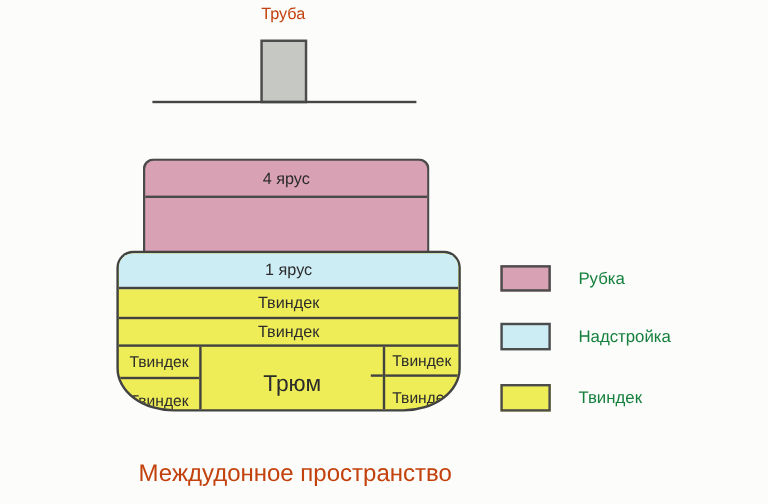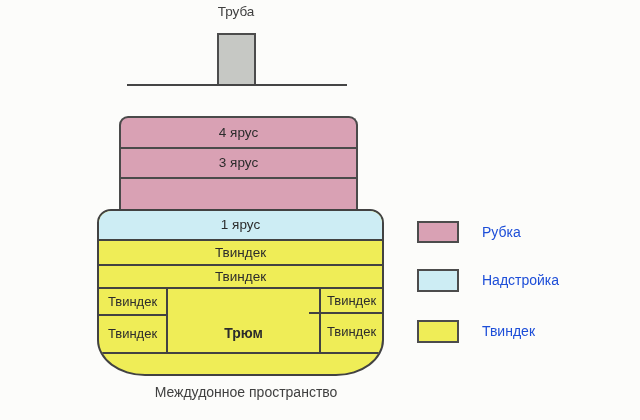--- a/index.html
+++ b/index.html
@@ -3,105 +3,104 @@
 <meta charset="utf-8">
 <style>
   html,body{margin:0;padding:0;}
   #stage{
     position:relative;width:640px;height:420px;overflow:hidden;
     background:#fcfcfa;
     font-family:"Liberation Sans", sans-serif;
     color:#2c2c2c;
     -webkit-font-smoothing:antialiased;
   }
-  .lbl{position:absolute;font-size:13.5px;text-align:center;white-space:nowrap;color:#404040;}
+  .lbl{position:absolute;font-size:13.5px;text-align:center;white-space:nowrap;color:#c2410c;}
 
   
   #funnel{position:absolute;left:217px;top:33px;width:39px;height:53px;
     border:2px solid #4c4c4c;box-sizing:border-box;}
 
   
   #tier5{position:absolute;left:137px;top:86px;width:202px;height:28px;}
   #tier5 .t5border{position:absolute;inset:0;background:#454545;
     clip-path:polygon(11px 0, 194px 0, 202px 100%, 3px 100%);}
   #tier5 .t5fill{position:absolute;inset:0;
     clip-path:polygon(13px 2px, 192px 2px, 199px 26px, 6px 26px);}
   #tier5 .t5label{position:absolute;inset:0;line-height:28px;text-align:center;font-size:13.5px;}
   
   #deckline{position:absolute;left:127px;top:84px;width:220px;height:2px;background:#454545;}
 
   
-  #block234{position:absolute;left:119px;top:116px;width:239px;height:93px;
+  #block234{position:absolute;left:119px;top:132px;width:239px;height:93px;
     border:2px solid #4a4a4a;border-bottom:none;border-radius:9px 9px 0 0;
     box-sizing:border-box;overflow:hidden;}
   #block234 .row{box-sizing:border-box;text-align:center;font-size:13.5px;}
   #block234 .row.r4{height:31px;line-height:29px;border-bottom:2px solid #4a4a4a;}
   #block234 .row.r3{height:30px;line-height:28px;border-bottom:2px solid #4a4a4a;}
   #block234 .row.r2{height:28px;line-height:27px;}
 
   
-  #hull{position:absolute;left:97px;top:209px;width:287px;height:167px;
+  #hull{position:absolute;left:97px;top:209px;width:287px;height:134px;
     border:2px solid #424242;box-sizing:border-box;overflow:hidden;
     border-radius:14px 14px 48px 48px / 14px 14px 36px 36px;}
   #hull .band{box-sizing:border-box;text-align:center;font-size:13.5px;}
   #band1{height:30px;line-height:28px;border-bottom:2px solid #424242;}
   #tw1{height:25px;line-height:23px;border-bottom:2px solid #424242;}
   #tw2{height:23px;line-height:21px;border-bottom:2px solid #424242;}
   #holdsec{position:relative;height:65px;border-bottom:2px solid #424242;box-sizing:border-box;}
   #holdsec .col-left{position:absolute;left:0;top:0;width:67px;height:100%;
     border-right:2px solid #424242;box-sizing:content-box;}
   #holdsec .col-right{position:absolute;left:220px;top:0;right:0;height:100%;
     border-left:2px solid #424242;}
   #holdsec .cell{box-sizing:border-box;text-align:center;font-size:13px;}
   #holdsec .col-left .top{height:27px;line-height:25px;border-bottom:2px solid #424242;}
   #holdsec .col-left .bot{height:36px;line-height:36px;}
   #holdsec .col-right .top{height:25px;line-height:23px;border-bottom:2px solid #424242;}
   #holdsec .col-right .bot{height:38px;line-height:36px;}
-  #holdsec .center{position:absolute;left:69px;width:151px;top:12px;height:100%;
-    display:flex;align-items:center;justify-content:center;font-size:14px;font-weight:bold;}
+  #holdsec .center{position:absolute;left:69px;width:151px;top:0;height:100%;
+    display:flex;align-items:center;justify-content:center;font-size:19px;}
   #holdtick{position:absolute;left:210px;top:23px;width:10px;height:2px;background:#424242;}
 
   
   .swatch{position:absolute;left:417px;width:42px;border:2px solid #4c4c4c;box-sizing:border-box;}
-  .legend-label{position:absolute;left:482px;font-size:14px;white-space:nowrap;color:#1d4ed8;}
+  .legend-label{position:absolute;left:482px;font-size:14px;white-space:nowrap;color:#15803d;}
 </style>
 </head>
 <body>
 
 <div id="stage">
 
   <div class="lbl" style="left:176px;top:4px;width:120px;">Труба</div>
   <div id="funnel" style="background-color: rgb(198, 200, 196);"></div>
 
   <div id="deckline"></div>
 
   <div id="block234" style="background-color: rgb(217, 161, 180);">
     <div class="row r4">4 ярус</div>
-    <div class="row r3">3 ярус</div>
   </div>
 
   <div id="hull" style="background-color: rgb(239, 237, 87);">
     <div id="band1" class="band" style="background-color: rgb(205, 237, 244);">1 ярус</div>
     <div id="tw1" class="band">Твиндек</div>
     <div id="tw2" class="band">Твиндек</div>
     <div id="holdsec">
       <div class="col-left">
         <div class="cell top">Твиндек</div>
         <div class="cell bot">Твиндек</div>
       </div>
       <div class="center">Трюм</div>
       <div class="col-right">
         <div class="cell top">Твиндек</div>
         <div class="cell bot">Твиндек</div>
       </div>
       <div id="holdtick"></div>
     </div>
   </div>
 
-  <div class="lbl" style="left:106px;top:384px;width:280px;font-size:14px;">Междудонное пространство</div>
+  <div class="lbl" style="left:106px;top:384px;width:280px;font-size:20px;">Междудонное пространство</div>
 
   <div>
     <div class="swatch" style="top: 221px; height: 22px; background-color: rgb(217, 161, 180);"></div>
     <div class="legend-label" style="top:224px;">Рубка</div>
 
     <div class="swatch" style="top: 269px; height: 23px; background-color: rgb(205, 237, 244);"></div>
     <div class="legend-label" style="top:272px;">Надстройка</div>
 
     <div class="swatch" style="top: 320px; height: 23px; background-color: rgb(239, 237, 87);"></div>
     <div class="legend-label" style="top:323px;">Твиндек</div>

